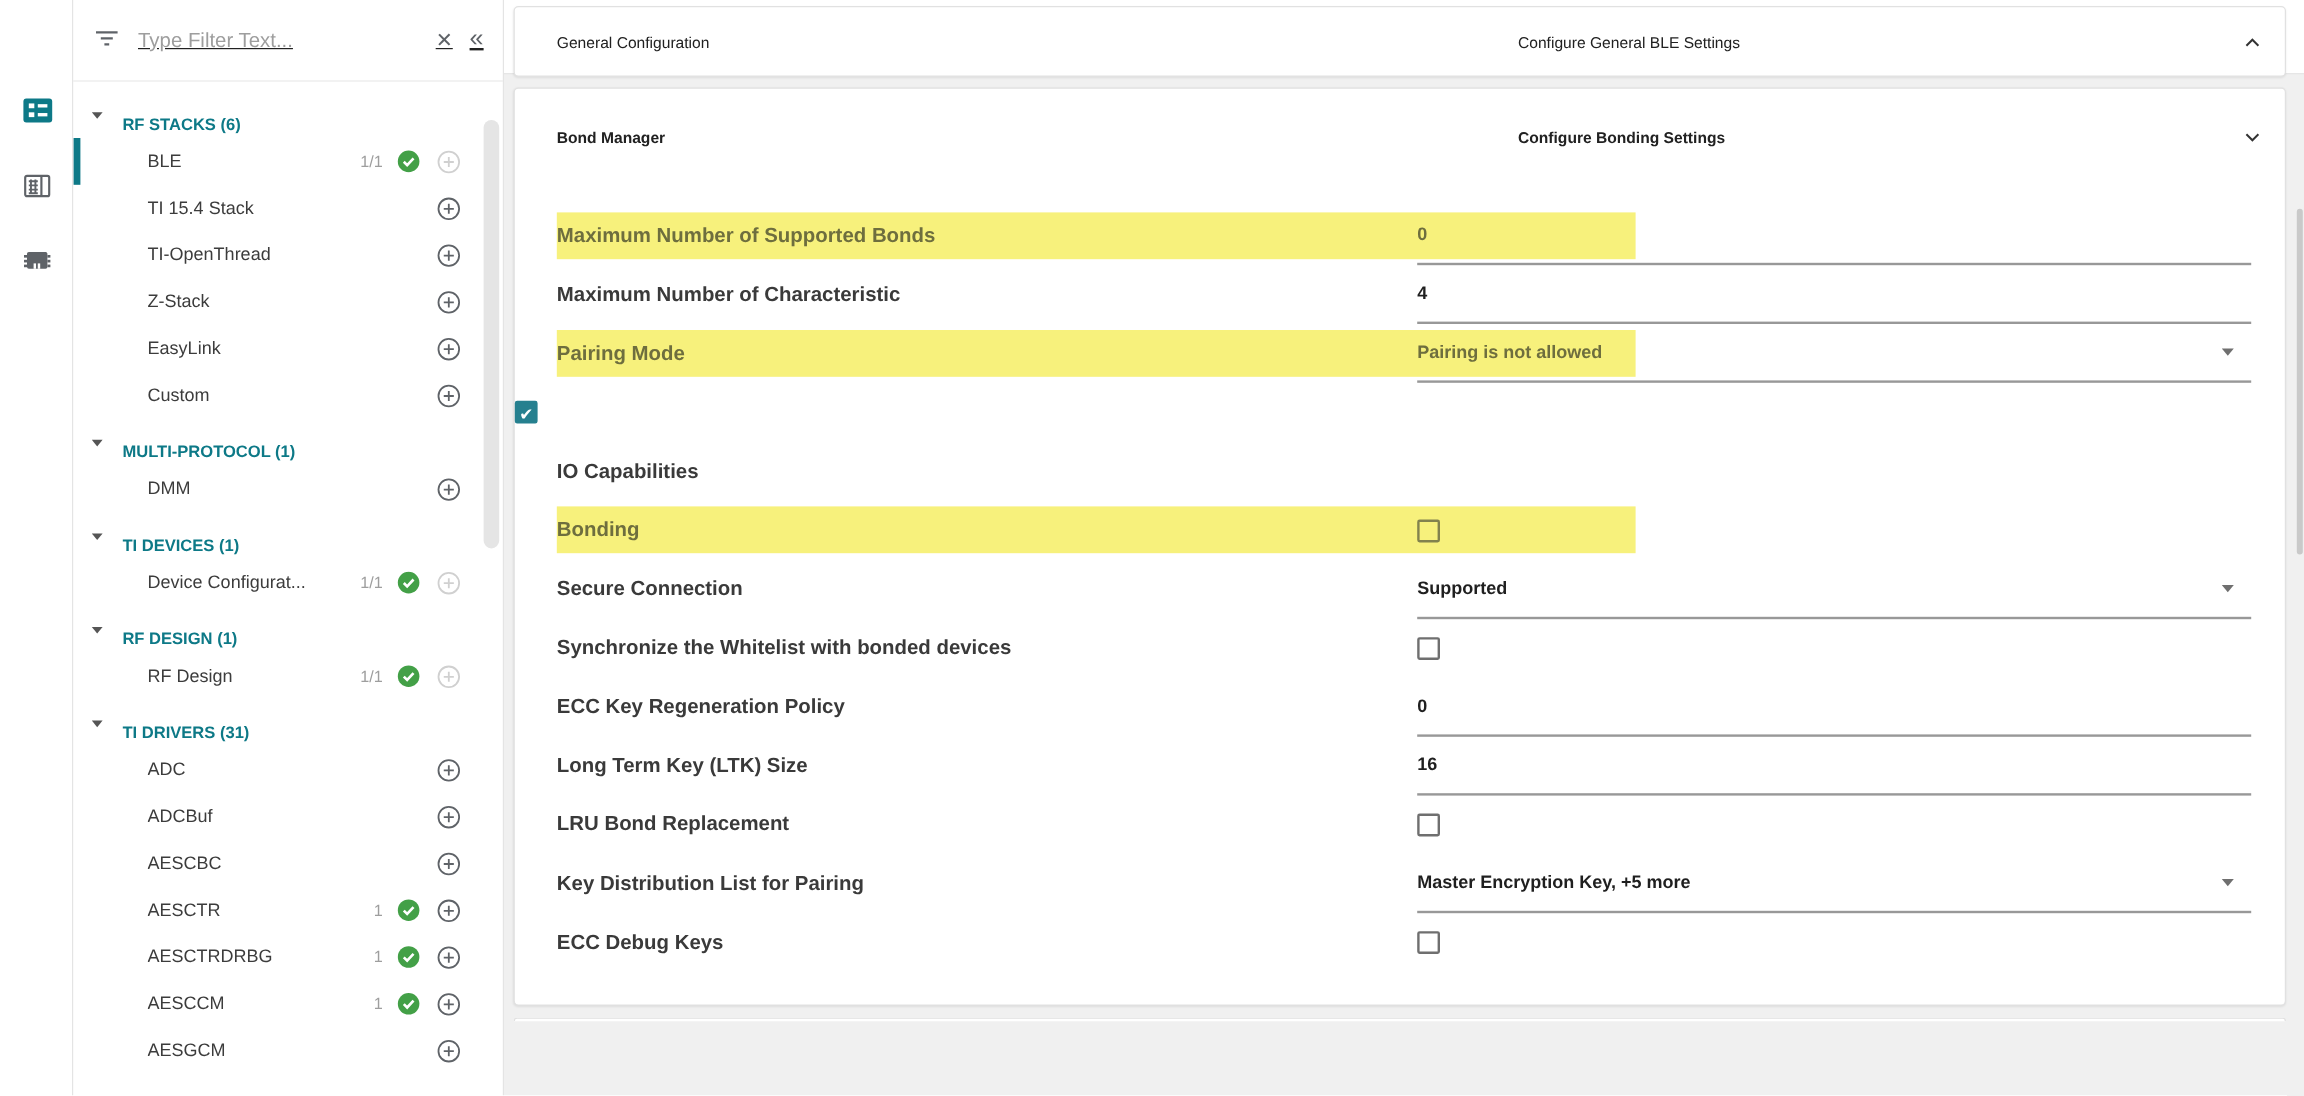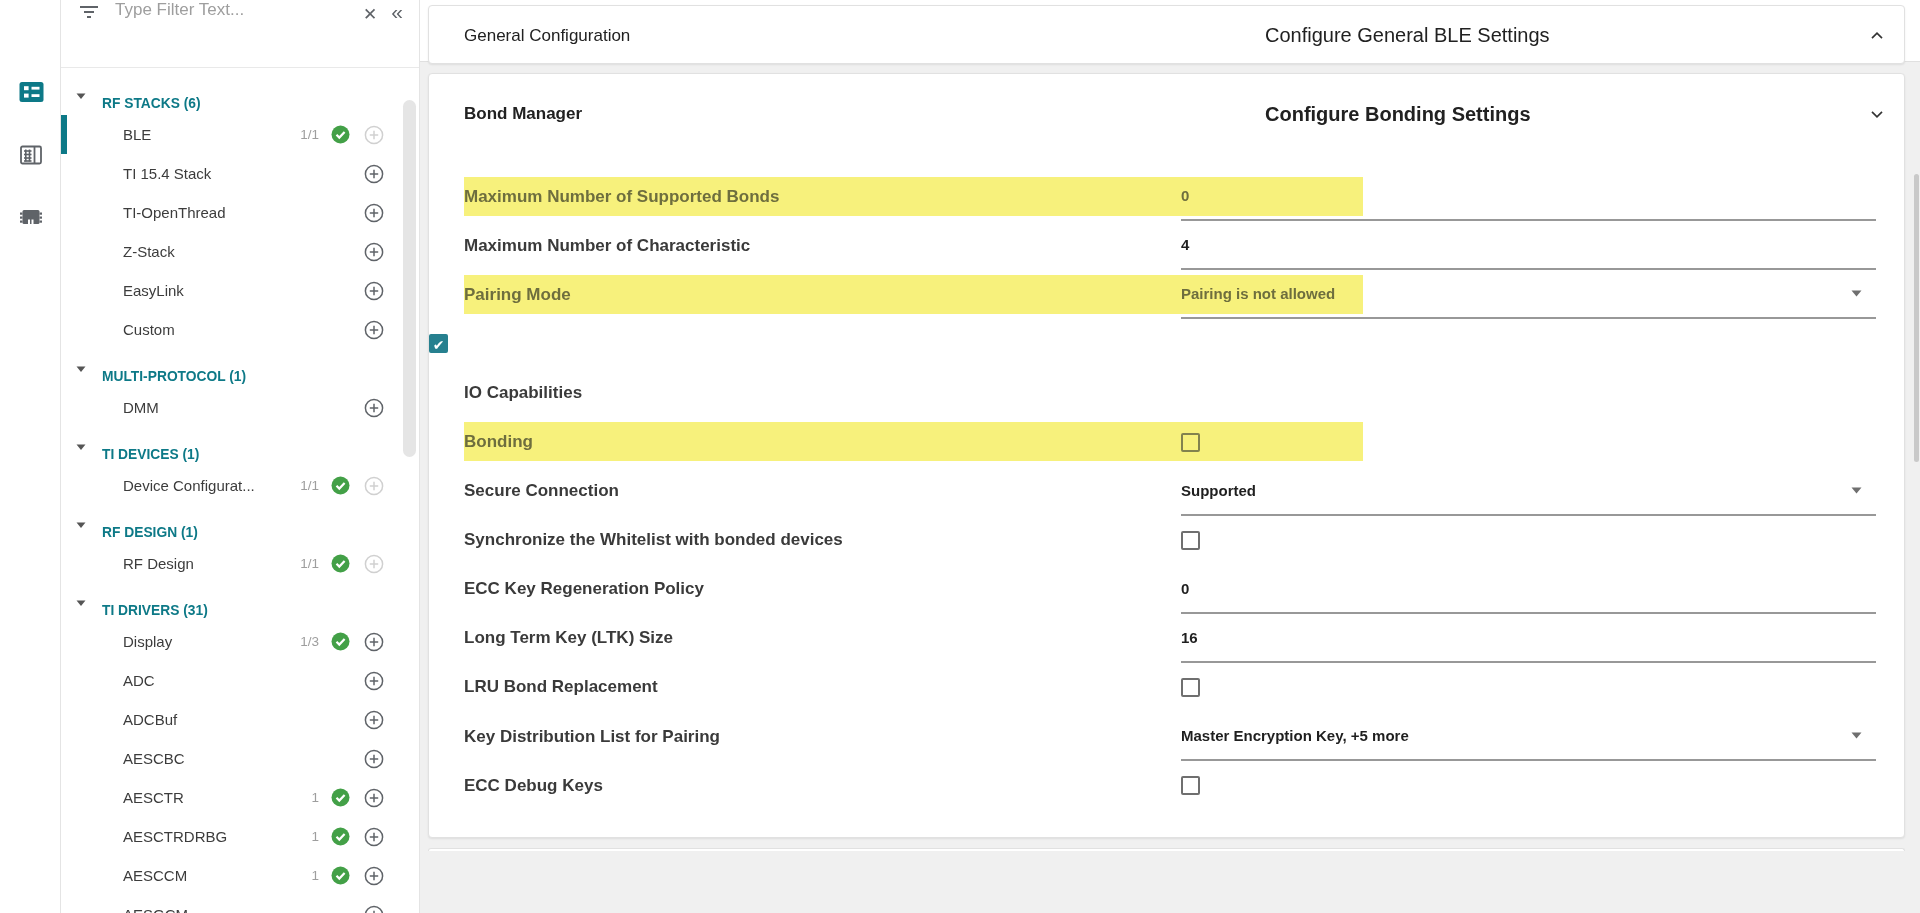--- a/index.html
+++ b/index.html
@@ -10,21 +10,21 @@
   
   .rail { position:absolute; left:0; top:0; width:61px; height:913px; background:#fff;
     border-right:1px solid #e4e4e4; z-index:5; }
   .rail-icon { position:absolute; left:17px; width:28px; height:28px; display:flex;
     align-items:center; justify-content:center; cursor:pointer; color:#5f6368; }
 
   
   .tree-panel { position:absolute; left:61px; top:0; width:359px; height:913px; background:#fff;
     border-right:1px solid #e4e4e4; }
   .filter-bar { position:absolute; left:0; top:0; width:100%; height:68px;
-    border-bottom:1px solid #e9e9e9; display:flex; align-items:flex-start; padding:0 14px 0 16px; }
+    border-bottom:1px solid #e9e9e9; display:flex; align-items:center; padding:0 14px 0 16px;text-decoration:underline; }
   .filter-bar input { flex:1; border:none; outline:none; font-size:17px; color:#424242;
     margin-left:14px; font-family:inherit; min-width:0; }
   .filter-bar input::placeholder { color:#9e9e9e; }
   .filter-x { color:#5f6368; font-size:17px; padding:4px 8px; cursor:pointer; }
   .filter-collapse { color:#5f6368; font-size:21px; padding:0 2px 3px 6px; cursor:pointer; }
 
   .tree { position:absolute; left:0; top:76px; width:100%; height:837px; overflow:hidden; }
   .tree-row { position:relative; height:39px; display:flex; align-items:center;
     padding-right:34px; cursor:pointer; font-size:15px; color:#3c3c3c; }
   .tree-row .sel-bar { display:none; }
@@ -53,22 +53,22 @@
   .crumb { display:flex; align-items:center; margin-left:36px; font-size:15.5px; gap:10px; }
   .crumb .sep { color:#757575; font-size:12px; }
   .crumb span { cursor:pointer; }
   .tb-icons { margin-left:auto; display:flex; align-items:center; gap:25px; }
   .tb-icon { width:26px; height:26px; display:flex; align-items:center; justify-content:center;
     color:#5f6368; cursor:pointer; }
 
   .card { position:absolute; left:8px; width:1477px; background:#fff;
     border:1px solid #e1e1e1; border-radius:4px; box-shadow:0 1px 2px rgba(0,0,0,.08); }
   .card-head { position:relative; display:flex; align-items:center; width:100%; cursor:pointer; }
-  .card-title { margin-left:35px; font-size:17px; color:#212121; }
-  .card-sub { position:absolute; left:836px; font-size:20px; color:#212121; }
+  .card-title { margin-left:35px; font-size:13px; color:#212121; }
+  .card-sub { position:absolute; left:836px; font-size:13px; color:#212121; }
   .card-chevron { position:absolute; right:15px; width:24px; height:24px; color:#333;
     display:flex; align-items:center; justify-content:center; cursor:pointer; }
   #card-general { top:5px; height:59px; }
   #card-general .card-head { height:59px; }
   #card-bond { top:73px; height:765px;font-weight:bold; }
   #card-bond .card-head { height:80px; }
   .rows { padding-top:18px; }
 
   .form-row { position:relative; height:49.1px; display:flex; align-items:center; }
   .row-highlight { display:none; }
@@ -407,43 +407,20 @@
   </div>
         <div class="tree-row category">
 
     <span class="tree-arrow">
       <svg width="12" height="12" viewBox="0 0 12 12">
               <polygon points="1.5,3.5 10.5,3.5 6,9" fill="#555"></polygon>
             </svg>
     </span>
     <span class="tree-label">TI DRIVERS (31)</span>
 
-  </div>
-        <div class="tree-row module">
-
-    <span class="tree-arrow">
-      <svg width="12" height="12" viewBox="0 0 12 12">
-              <polygon points="1.5,3.5 10.5,3.5 6,9" fill="#555"></polygon>
-            </svg>
-    </span>
-    <span class="tree-label">Display</span>
-    <span class="inst-count">1/3</span>
-    <span class="badge-slot">
-      <svg width="19" height="19" viewBox="0 0 19 19">
-              <circle cx="9.5" cy="9.5" r="9" fill="#43a047"></circle>
-              <polyline points="5.5,9.8 8.3,12.6 13.6,6.9" fill="none" stroke="#fff" stroke-width="2.2"></polyline>
-            </svg>
-    </span>
-    <span class="plus-btn">
-      <svg width="22" height="22" viewBox="0 0 22 22" stroke="currentColor" stroke-width="1.5" fill="none">
-              <circle cx="11" cy="11" r="8.6"></circle>
-              <line x1="11" y1="6.8" x2="11" y2="15.2"></line>
-              <line x1="6.8" y1="11" x2="15.2" y2="11"></line>
-            </svg>
-    </span>
   </div>
         <div class="tree-row module">
 
     <span class="tree-arrow">
       <svg width="12" height="12" viewBox="0 0 12 12">
               <polygon points="1.5,3.5 10.5,3.5 6,9" fill="#555"></polygon>
             </svg>
     </span>
     <span class="tree-label">ADC</span>
     <span class="inst-count" style="visibility: hidden;"></span>

